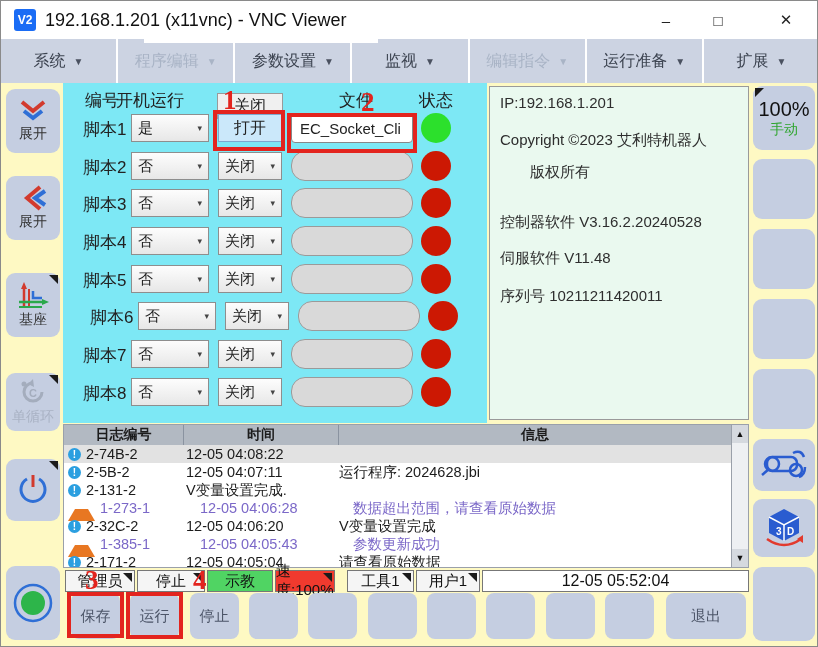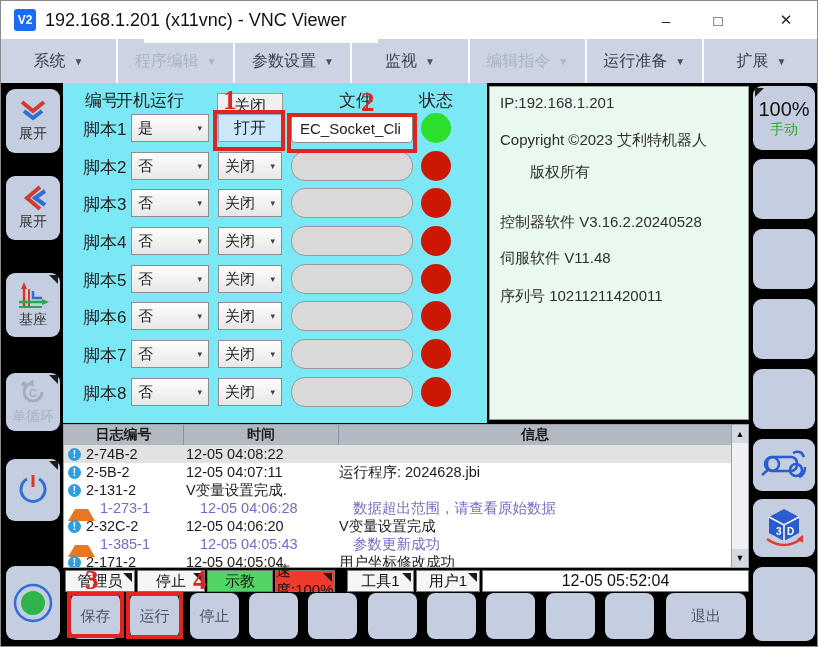--- a/index.html
+++ b/index.html
@@ -1,16 +1,16 @@
 <!DOCTYPE html>
 <html><head>
 <meta charset="utf-8">
 <style>
   html,body{margin:0;padding:0;background:#dcdcdc;font-family:"Liberation Sans","DejaVu Sans",sans-serif;}
-  #win{position:relative;width:818px;height:647px;background:#000000;border:1px solid #8a8a8a;box-sizing:border-box;overflow:hidden;}
+  #win{position:relative;width:818px;height:647px;background:#fef9c3;border:1px solid #8a8a8a;box-sizing:border-box;overflow:hidden;}
   .abs{position:absolute;}
 
   
   #titlebar{left:0;top:0;width:818px;height:38px;background:#fff;border-bottom:1px solid #e3e3e3;}
   #vnc-logo{left:13px;top:8px;width:22px;height:22px;background:#1a6cf5;color:#fff;border-radius:3px;
             font-size:12px;font-weight:bold;display:flex;align-items:center;justify-content:center;}
   #win-title{left:44px;top:9px;font-size:18px;color:#111;}
   .winctl{top:6px;width:34px;height:26px;display:flex;align-items:center;justify-content:center;font-size:15px;color:#222;}
   #btn-min{left:648px;} #btn-max{left:700px;} #btn-close{left:768px;}
 
@@ -307,21 +307,21 @@
       <div class="combo sw-combo">
         <span>关闭</span>
         <span class="arrow">▾</span>
       </div>
       <div class="file-field">
         <span></span>
       </div>
       <div class="dot red"></div>
     </div>
 
-    <div class="s-row" style="top:219px;">
+    <div class="s-row" style="top:219px;margin-left:7px;">
       <span class="s-label">脚本6</span>
       <div class="combo boot-combo">
         <span>否</span>
         <span class="arrow">▾</span>
       </div>
       <div class="combo sw-combo">
         <span>关闭</span>
         <span class="arrow">▾</span>
       </div>
       <div class="file-field">
@@ -442,21 +442,21 @@
     <div class="log-row warn" style="top:110px;">
       <span class="ic ic-warn"></span>
       <span class="log-id">1-385-1</span>
       <span class="log-time">12-05 04:05:43</span>
       <span class="log-msg">参数更新成功</span>
     </div>
     <div class="log-row" style="top:128px;">
       <span class="ic ic-info">!</span>
       <span class="log-id">2-171-2</span>
       <span class="log-time">12-05 04:05:04</span>
-      <span class="log-msg">用户坐标修改成功</span>
+      <span class="log-msg">请查看原始数据</span>
     </div>
 
     <div id="log-sb">
       <div class="sb-btn" id="sb-up">▲</div>
       <div class="sb-btn" id="sb-down">▼</div>
     </div>
   </div>
 
   <div class="abs st-cell" id="st-admin">
     <span class="corner-tr"></span>

